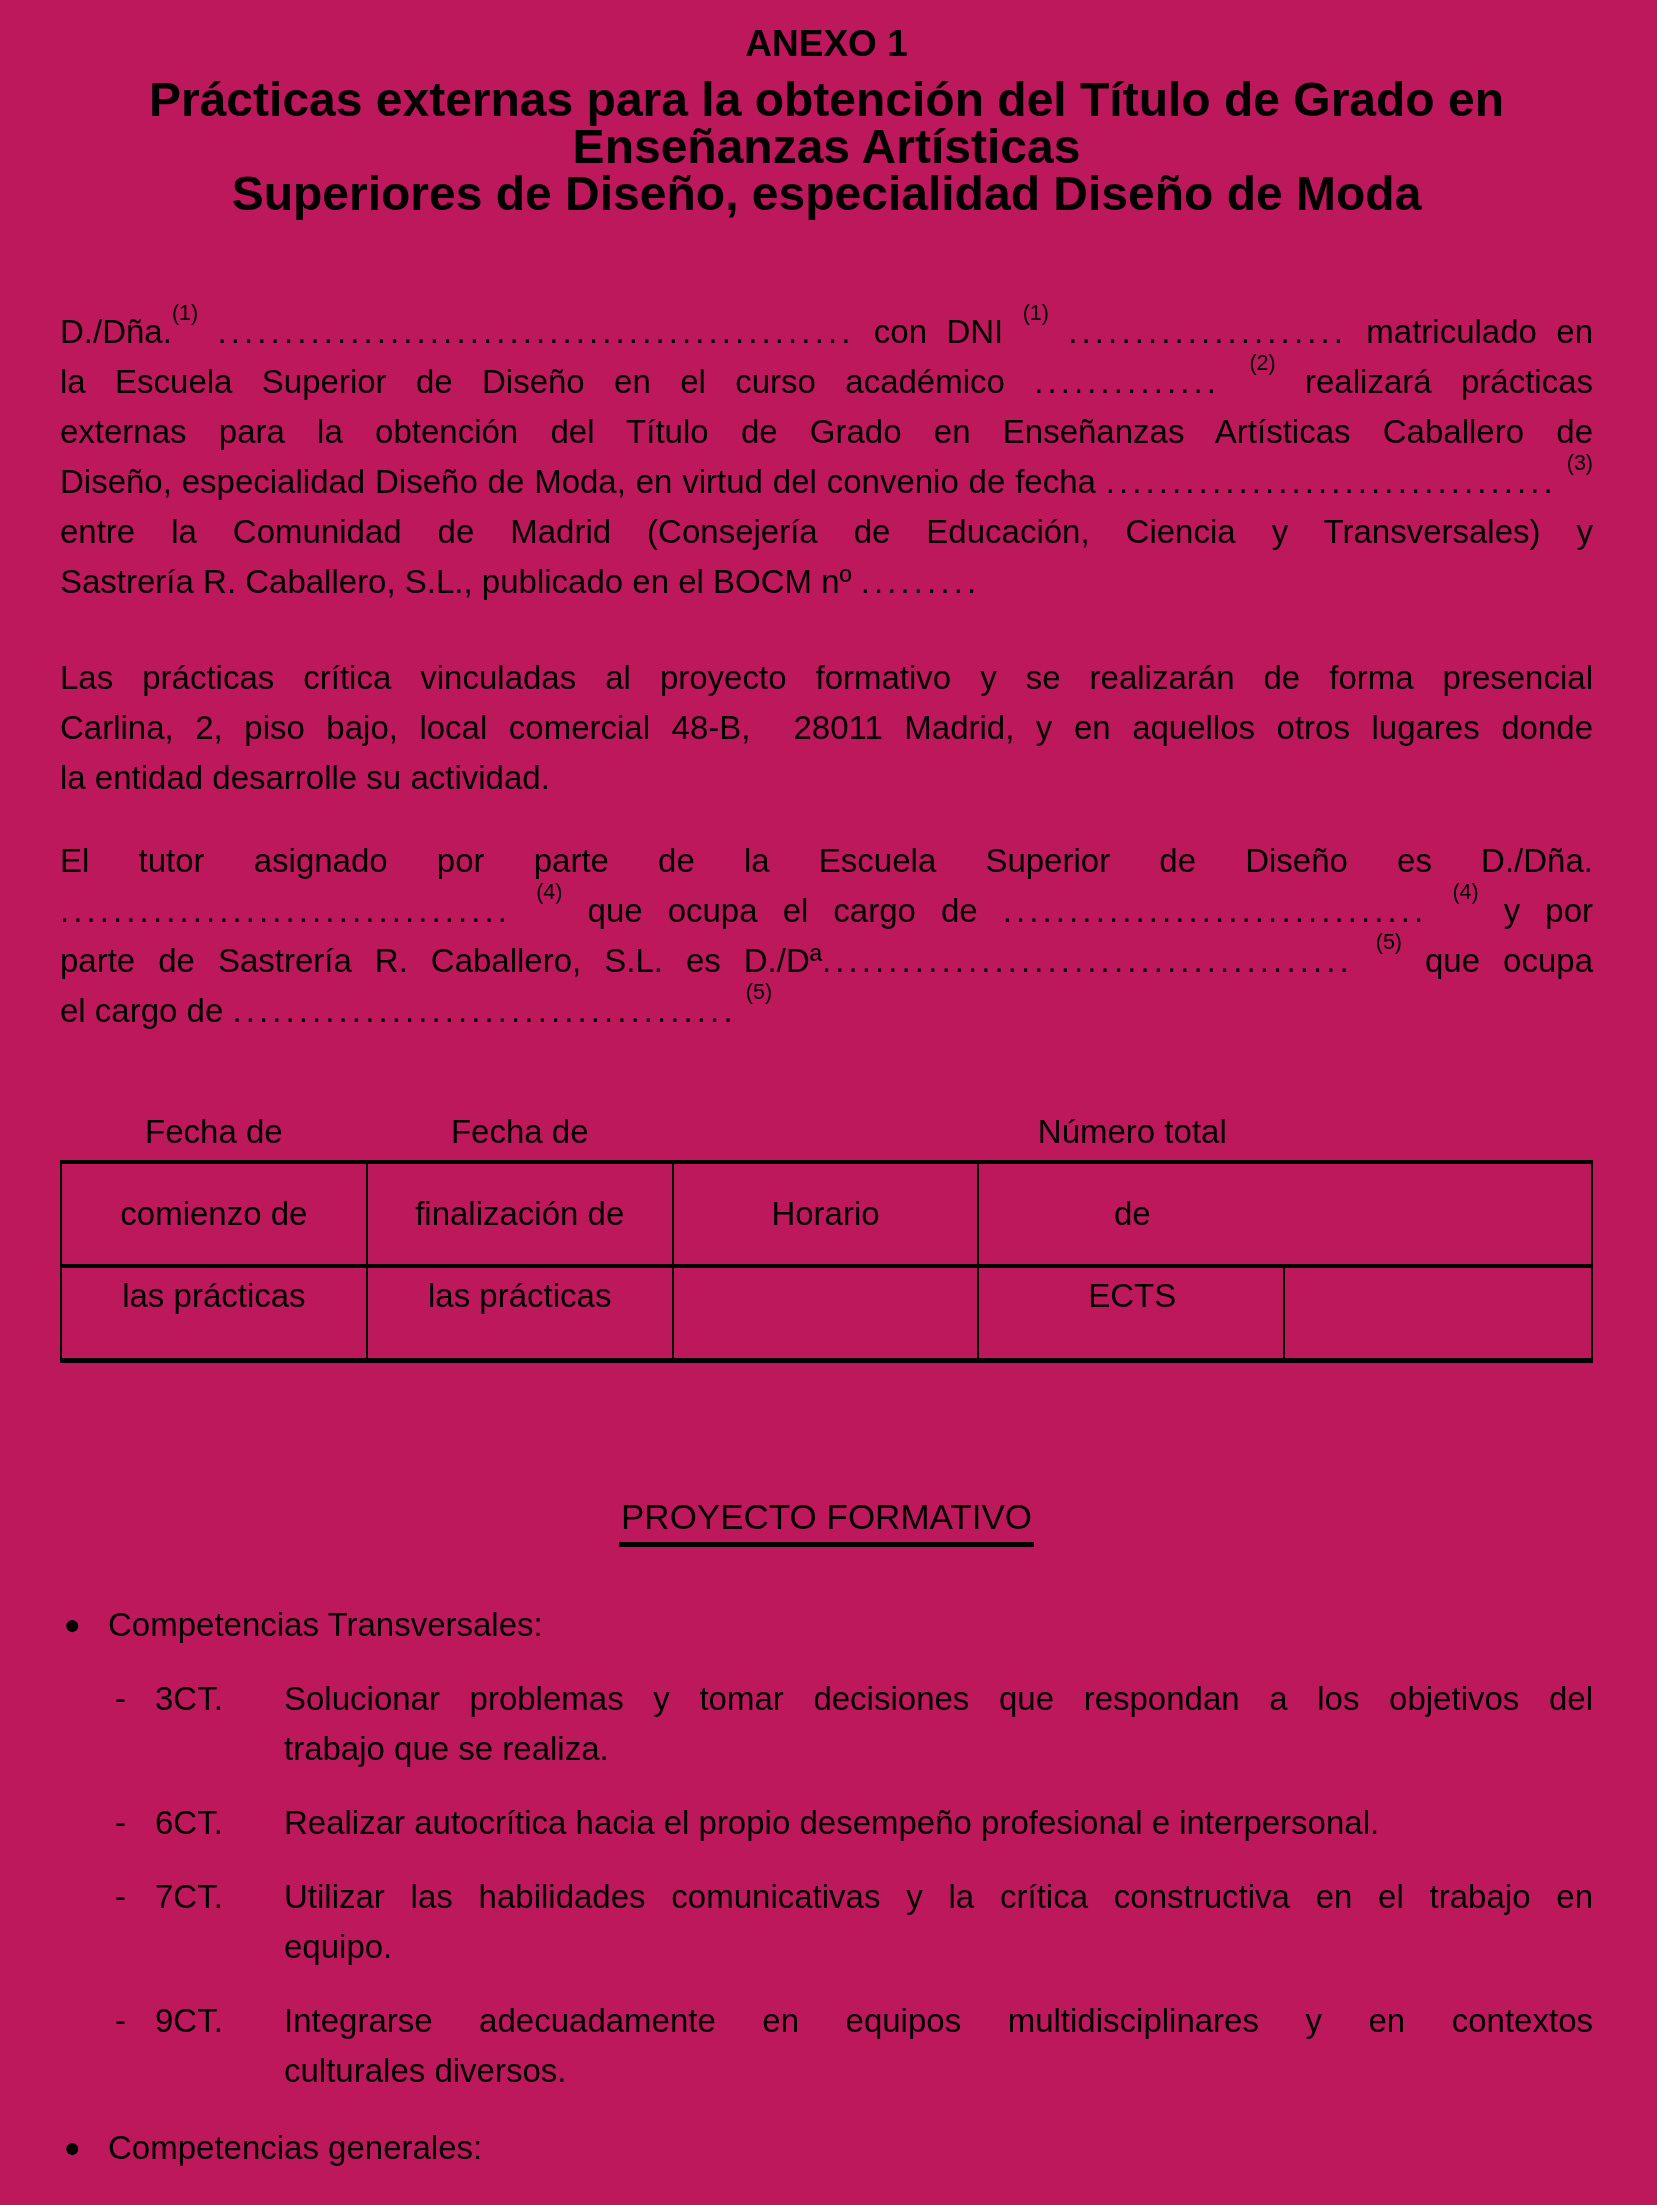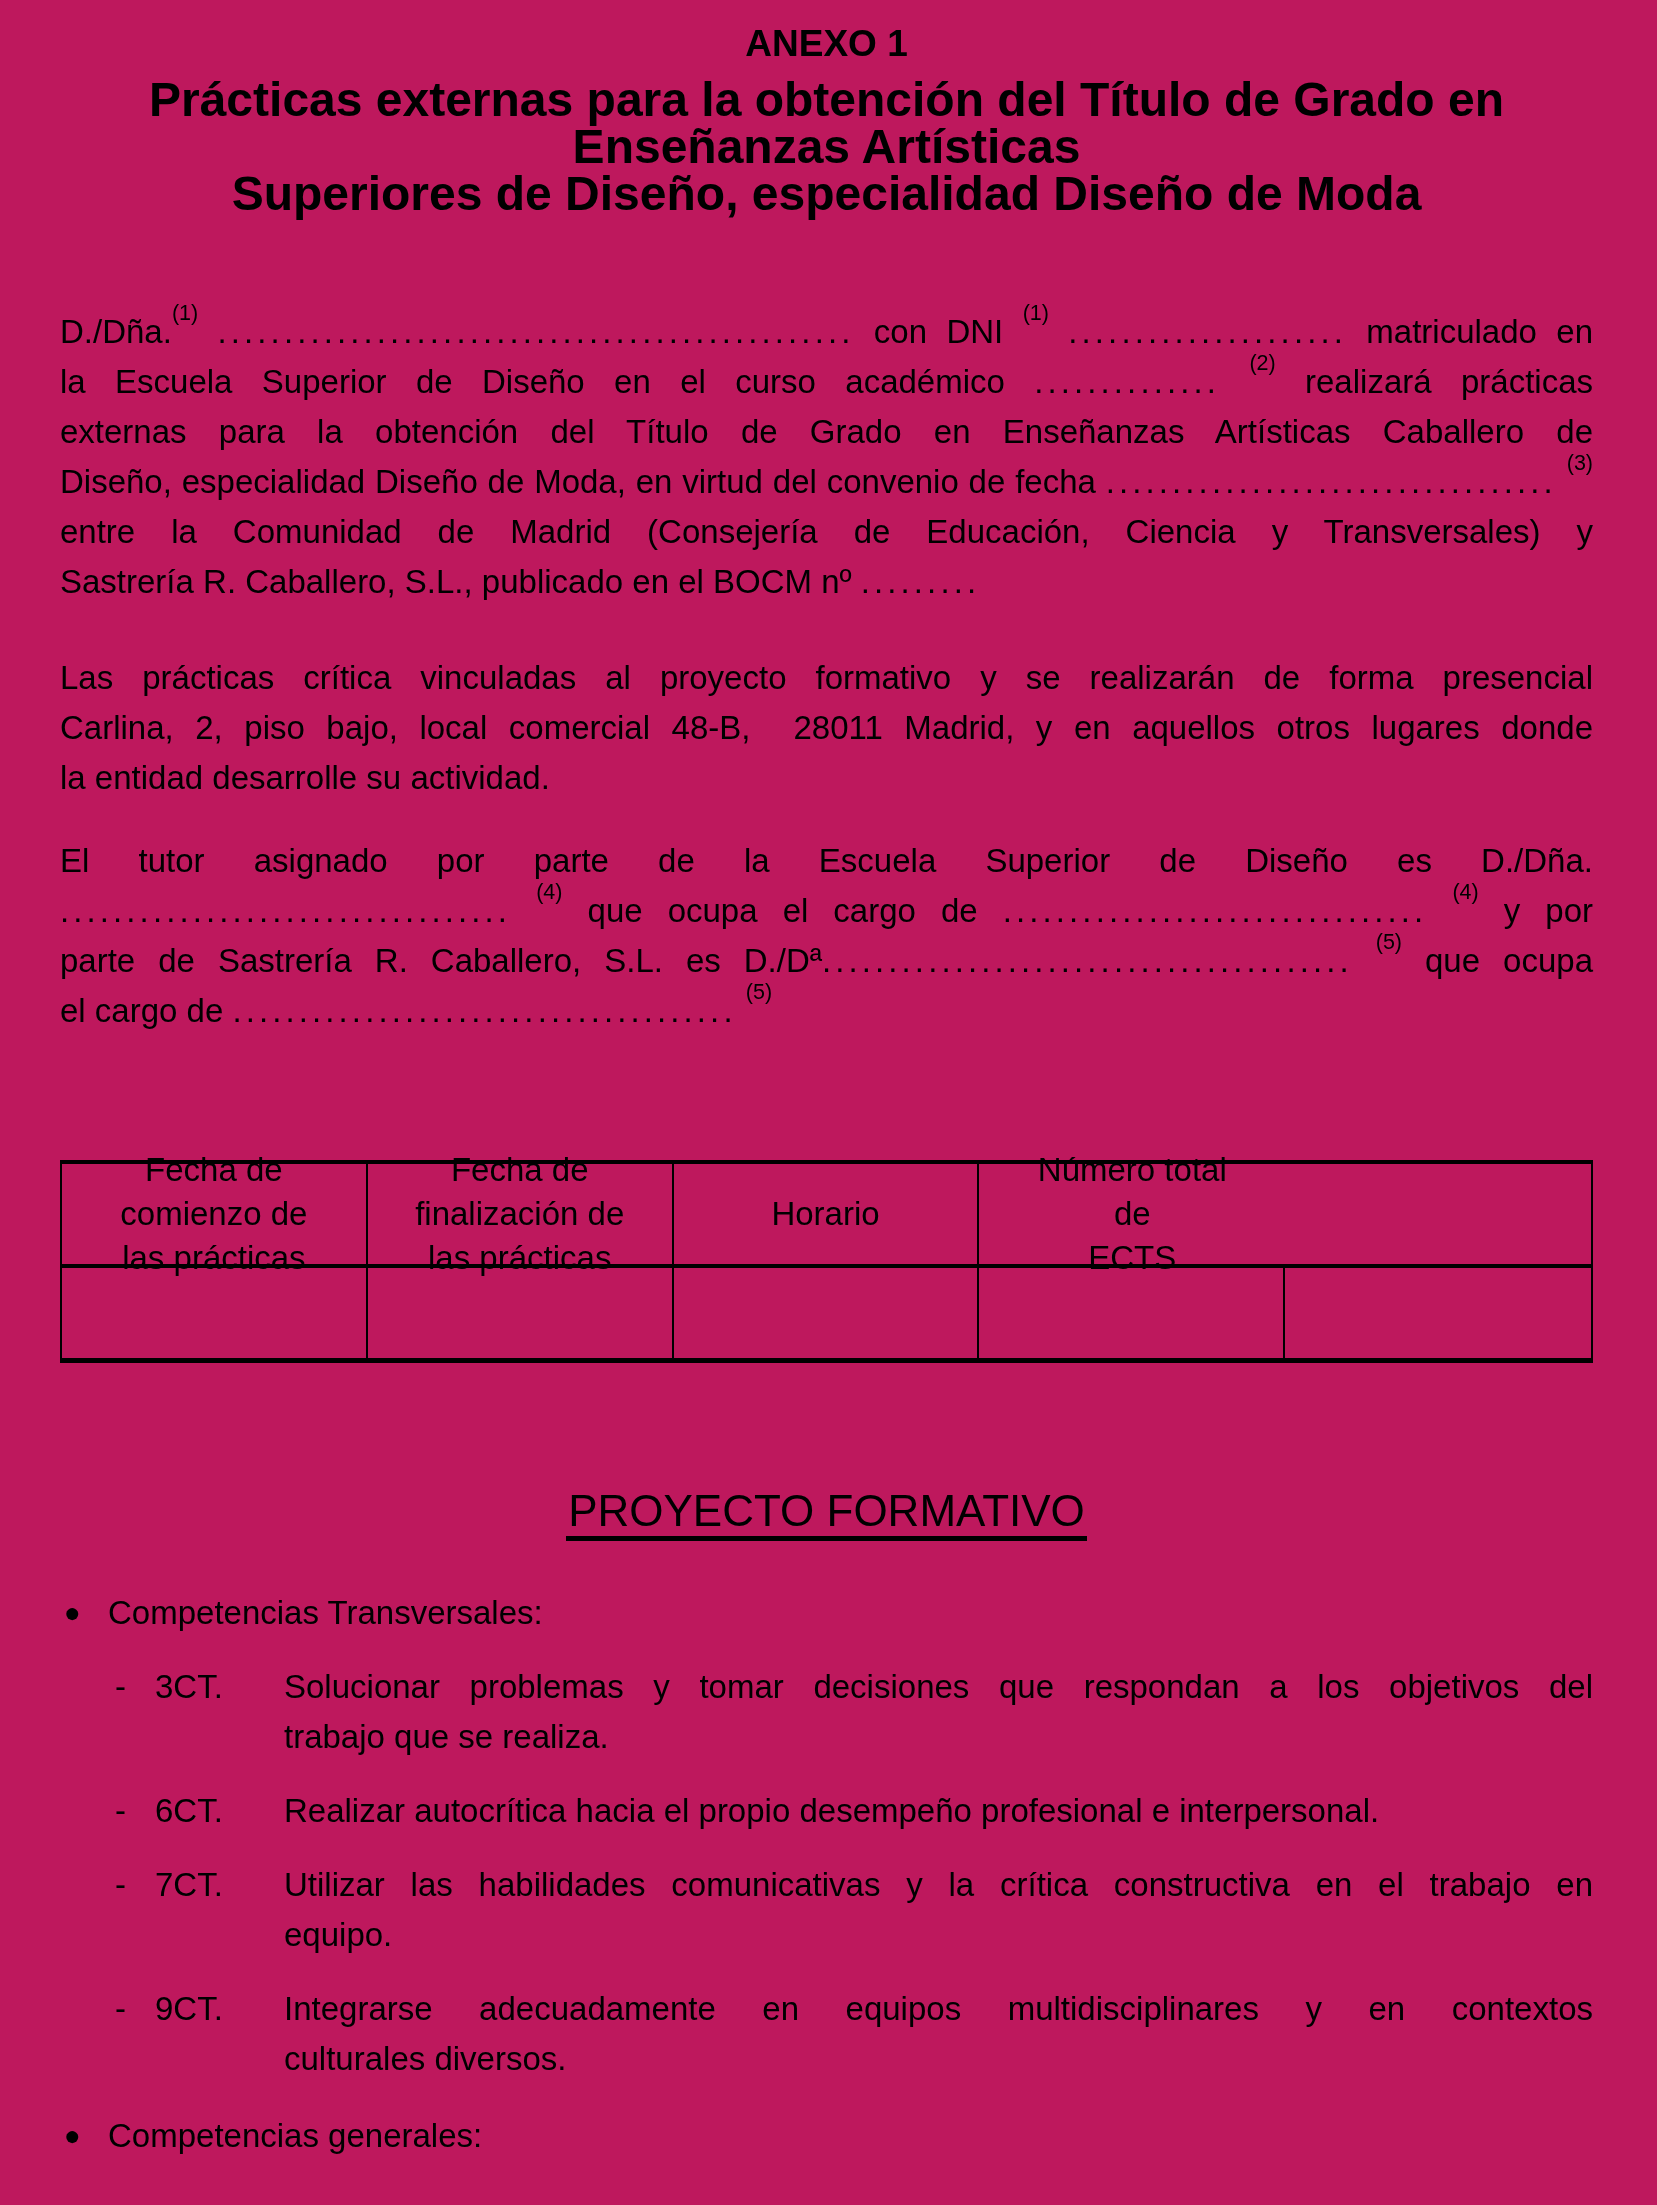--- a/index.html
+++ b/index.html
@@ -25,26 +25,26 @@
 
   
   .doc-table{margin-top:124px;box-sizing:border-box;width:1533px;
              border:2.5px solid #000;border-top-width:4.1px;border-bottom-width:5px;}
   .t-row{display:grid;grid-template-columns:repeat(5,1fr);}
   .t-row.header{border-bottom:4.1px solid #000;}
   .t-cell{box-sizing:border-box;border-right:2.5px solid #000;
           display:flex;flex-direction:column;justify-content:center;
           text-align:center;font-size:33px;line-height:44px;padding:1.7px 5px;}
   .t-cell:last-child{border-right:none;}
-  .t-row.header .t-cell{height:100px;}
+  .t-row.header .t-cell{height:100px;gap:38px;}
   .t-row.body .t-cell{height:90px;}
 
   
   .heading-wrap{margin-top:126px;text-align:center;}
-  .section-heading{display:inline-block;font-size:44px;font-weight:normal;margin:1px;
+  .section-heading{display:inline-block;font-size:35px;font-weight:normal;margin:7px;
                    line-height:41px;padding:0 2.5px 5px 2.5px;border-bottom:5px solid #000;}
 
   
   .bullet-group{font-size:33px;}
   .bg-1{margin-top:46px;}
   .bg-2{margin-top:27px;}
   .bullet-row{display:flex;line-height:50px;}
   .bullet-marker{width:48px;padding-left:4.1px;box-sizing:border-box;font-size:28px;}
   .ct-item{margin-left:55px;margin-top:24px;display:grid;grid-template-columns:40px 129px 1fr;
            line-height:50px;}

